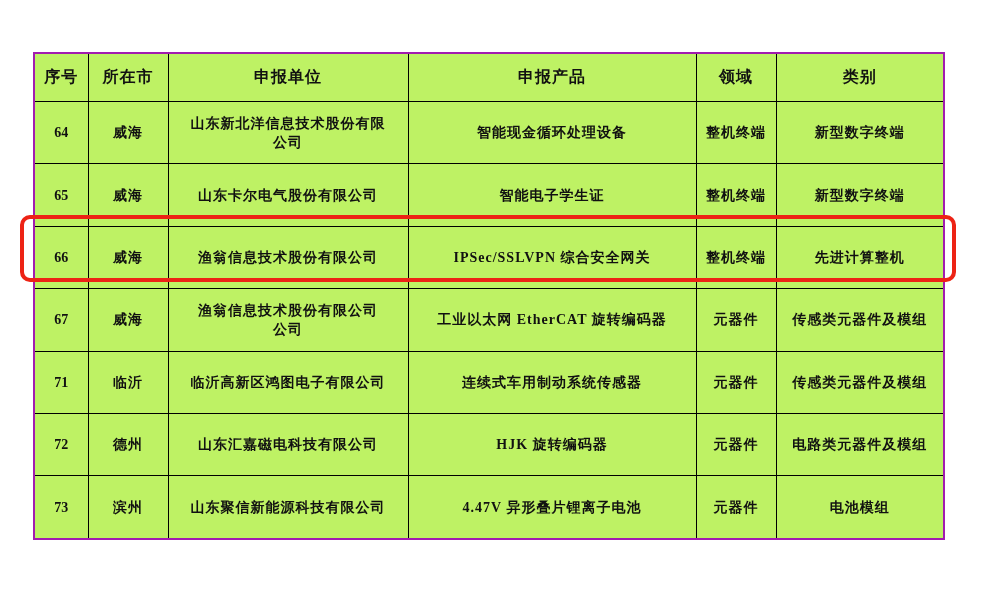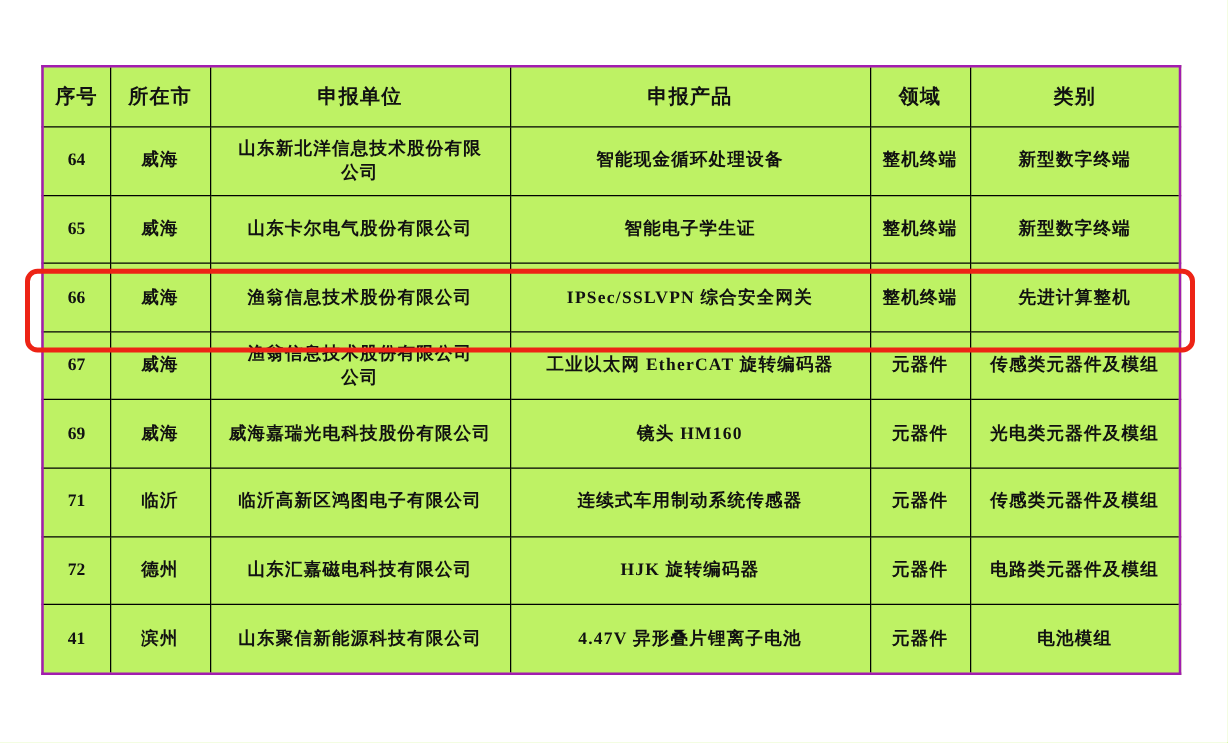--- a/index.html
+++ b/index.html
@@ -115,45 +115,37 @@
       <tr>
         <td class="cell-index">67</td>
         <td>威海</td>
         <td class="cell-company">渔翁信息技术股份有限公司
 公司</td>
         <td>工业以太网 EtherCAT 旋转编码器</td>
         <td>元器件</td>
         <td>传感类元器件及模组</td>
       </tr>
       <tr>
-        <td class="cell-index">69</td>
-        <td>威海</td>
-        <td class="cell-company">威海嘉瑞光电科技股份有限公司</td>
-        <td>镜头 HM160</td>
-        <td>元器件</td>
-        <td>光电类元器件及模组</td>
-      </tr>
-      <tr>
         <td class="cell-index">71</td>
         <td>临沂</td>
         <td class="cell-company">临沂高新区鸿图电子有限公司</td>
         <td>连续式车用制动系统传感器</td>
         <td>元器件</td>
         <td>传感类元器件及模组</td>
       </tr>
       <tr>
         <td class="cell-index">72</td>
         <td>德州</td>
         <td class="cell-company">山东汇嘉磁电科技有限公司</td>
         <td>HJK 旋转编码器</td>
         <td>元器件</td>
         <td>电路类元器件及模组</td>
       </tr>
       <tr>
-        <td class="cell-index">41</td>
+        <td class="cell-index">73</td>
         <td>滨州</td>
         <td class="cell-company">山东聚信新能源科技有限公司</td>
         <td>4.47V 异形叠片锂离子电池</td>
         <td>元器件</td>
         <td>电池模组</td>
       </tr>
     </tbody>
   </table>
 
   <div class="highlight-box"></div>

